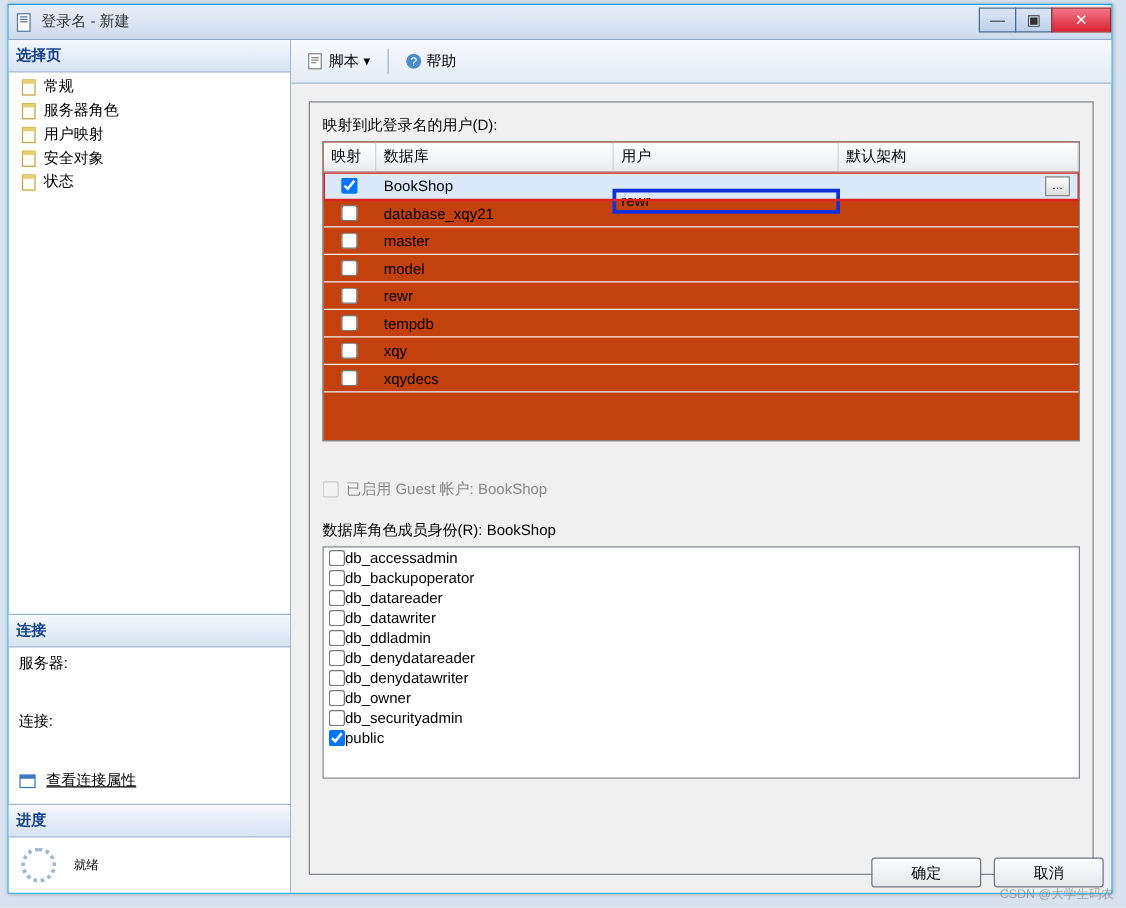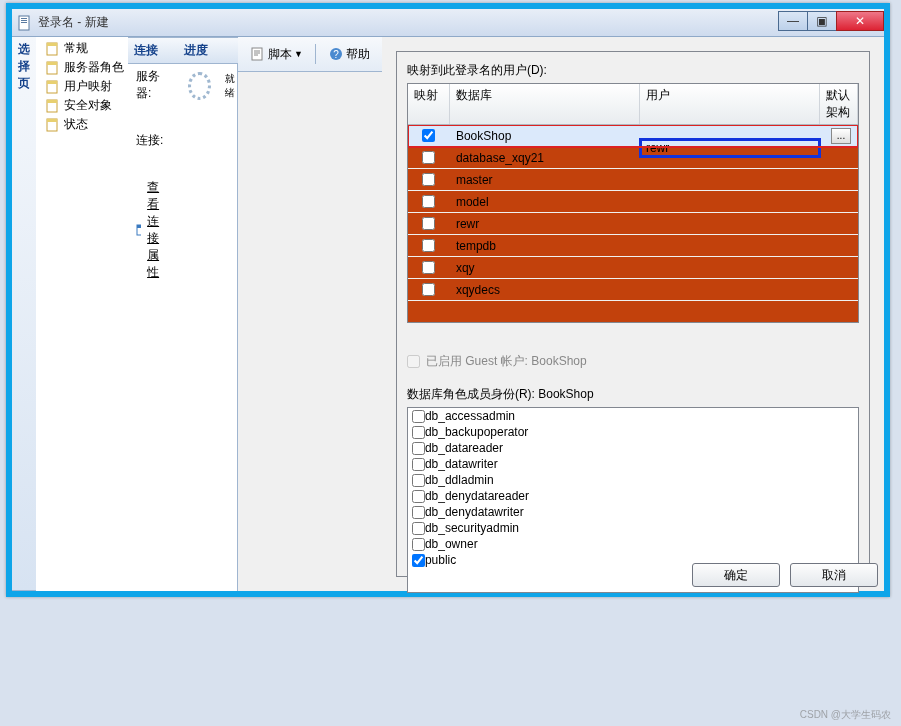--- a/index.html
+++ b/index.html
@@ -1,37 +1,37 @@
 <!DOCTYPE html>
 <html><head>
 <meta charset="utf-8">
 <style>
 * { box-sizing: border-box; font-family: "Microsoft YaHei", SimSun, Arial, sans-serif; }
 body { margin: 0; background: #d8e1ee; width: 901px; height: 726px; position: relative; overflow: hidden; }
-.window { position: absolute; left: 6px; top: 3px; width: 884px; height: 594px; border: 6px solid #0ea5e9; background: #fff; box-shadow: 0 0 3px rgba(0,0,0,.3); }
+.window { position: absolute; left: 6px; top: 3px; width: 884px; height: 712px; border: 1px solid #0ea5e9; background: #fff; box-shadow: 0 0 3px rgba(0,0,0,.3); }
 .titlebar { height: 28px; background: linear-gradient(#e8eef7,#cedbee); display: flex; align-items: center; border-bottom: 1px solid #8fa9c8; font-size: 12px; }
 .titlebar .icon { width: 16px; height: 16px; margin: 0 5px; }
 .titlebar .title { flex: 1; color: #333; }
 .winbtns { display: flex; }
 .winbtn { width: 30px; height: 20px; margin-top: -4px; border: 1px solid #4a6a90; background: linear-gradient(#dae6f5,#bdd1ea); display: flex; align-items: center; justify-content: center; font-size: 12px; color: #333; margin-left: -1px; }
 .winbtn.close { background: linear-gradient(#e78,#d23); color: #fff; width: 48px; border-color: #a02020; }
 .content { display: flex; height: calc(100% - 28px); }
-.sidebar { width: 226px; background: #fff; border-right: 1px solid #9fb5d0; display: flex; flex-direction: row; }
+.sidebar { width: 226px; background: #fff; border-right: 1px solid #9fb5d0; display: flex; flex-direction: column; }
 .panelhdr { background: linear-gradient(#f5f8fc,#d7e3f2); border-bottom: 1px solid #9fb5d0; font-size: 12px; font-weight: bold; padding: 4px 6px; color: #15428b; }
 .navlist { flex: 0 0 auto; padding: 2px 0; }
 .navitem { display: flex; align-items: center; font-size: 12px; padding: 1px 4px 1px 10px; }
 .navitem .nicon { width: 14px; height: 14px; margin-right: 4px; }
 .spacer { flex: 1; }
 .connpanel { border-top: 1px solid #9fb5d0; padding-bottom: 6px; }
 .kv { font-size: 12px; padding: 4px 8px; }
 .link { color: #000000; text-decoration: underline; cursor: pointer; }
 .progpanel { border-top: 1px solid #9fb5d0; }
 .progrow { display: flex; align-items: center; font-size: 10px; padding: 8px 10px; }
 .spinner { width: 28px; height: 28px; border: 3px dotted #a0b8d0; border-radius: 50%; margin-right: 14px; }
-.main { flex: 1; display: flex; background: #f0f0f0; }
+.main { flex: 1; display: flex; flex-direction: column; background: #f0f0f0; }
 .toolbar { height: 35px; background: linear-gradient(#f7f9fc,#e4ecf6); border-bottom: 1px solid #9fb5d0; display: flex; align-items: center; font-size: 12px; padding: 0 8px; gap: 4px; }
 .tbtn { display: flex; align-items: center; gap: 2px; padding: 2px 4px; }
 .sep { width: 1px; height: 20px; background: #9fb5d0; margin: 0 4px; }
 .maininner { flex: 1; padding: 14px; position: relative; }
 .frame { border: 1px solid #828790; background: #f0f0f0; height: 100%; padding: 10px 10px; position: relative; }
 .lbl { font-size: 12px; margin-bottom: 4px; display: block; }
 .grid { border: 1px solid #828790; background: #c2410c; height: 240px; overflow: auto; }
 .ghead { display: flex; background: linear-gradient(#fff,#e8ecef); border-bottom: 1px solid #b0b7bf; font-size: 12px; position: sticky; top: 0; }
 .ghead div { padding: 3px 6px; border-right: 1px solid #d0d5db; }
 .gcol-map { width: 42px; }
@@ -266,25 +266,25 @@
               <div class="roleitem">
                 <input type="checkbox" style="">
                 <span>db_denydatareader</span>
               </div>
               <div class="roleitem">
                 <input type="checkbox" style="">
                 <span>db_denydatawriter</span>
               </div>
               <div class="roleitem">
                 <input type="checkbox" style="">
+                <span>db_owner</span>
+              </div>
+              <div class="roleitem">
+                <input type="checkbox" style="">
                 <span>db_securityadmin</span>
-              </div>
-              <div class="roleitem">
-                <input type="checkbox" style="">
-                <span>db_owner</span>
               </div>
               <div class="roleitem">
                 <input type="checkbox" checked="" style="">
                 <span>public</span>
               </div>
             </div>
         </div>
       </div>
       <div class="btnbar">
         <div class="btn">确定</div>

